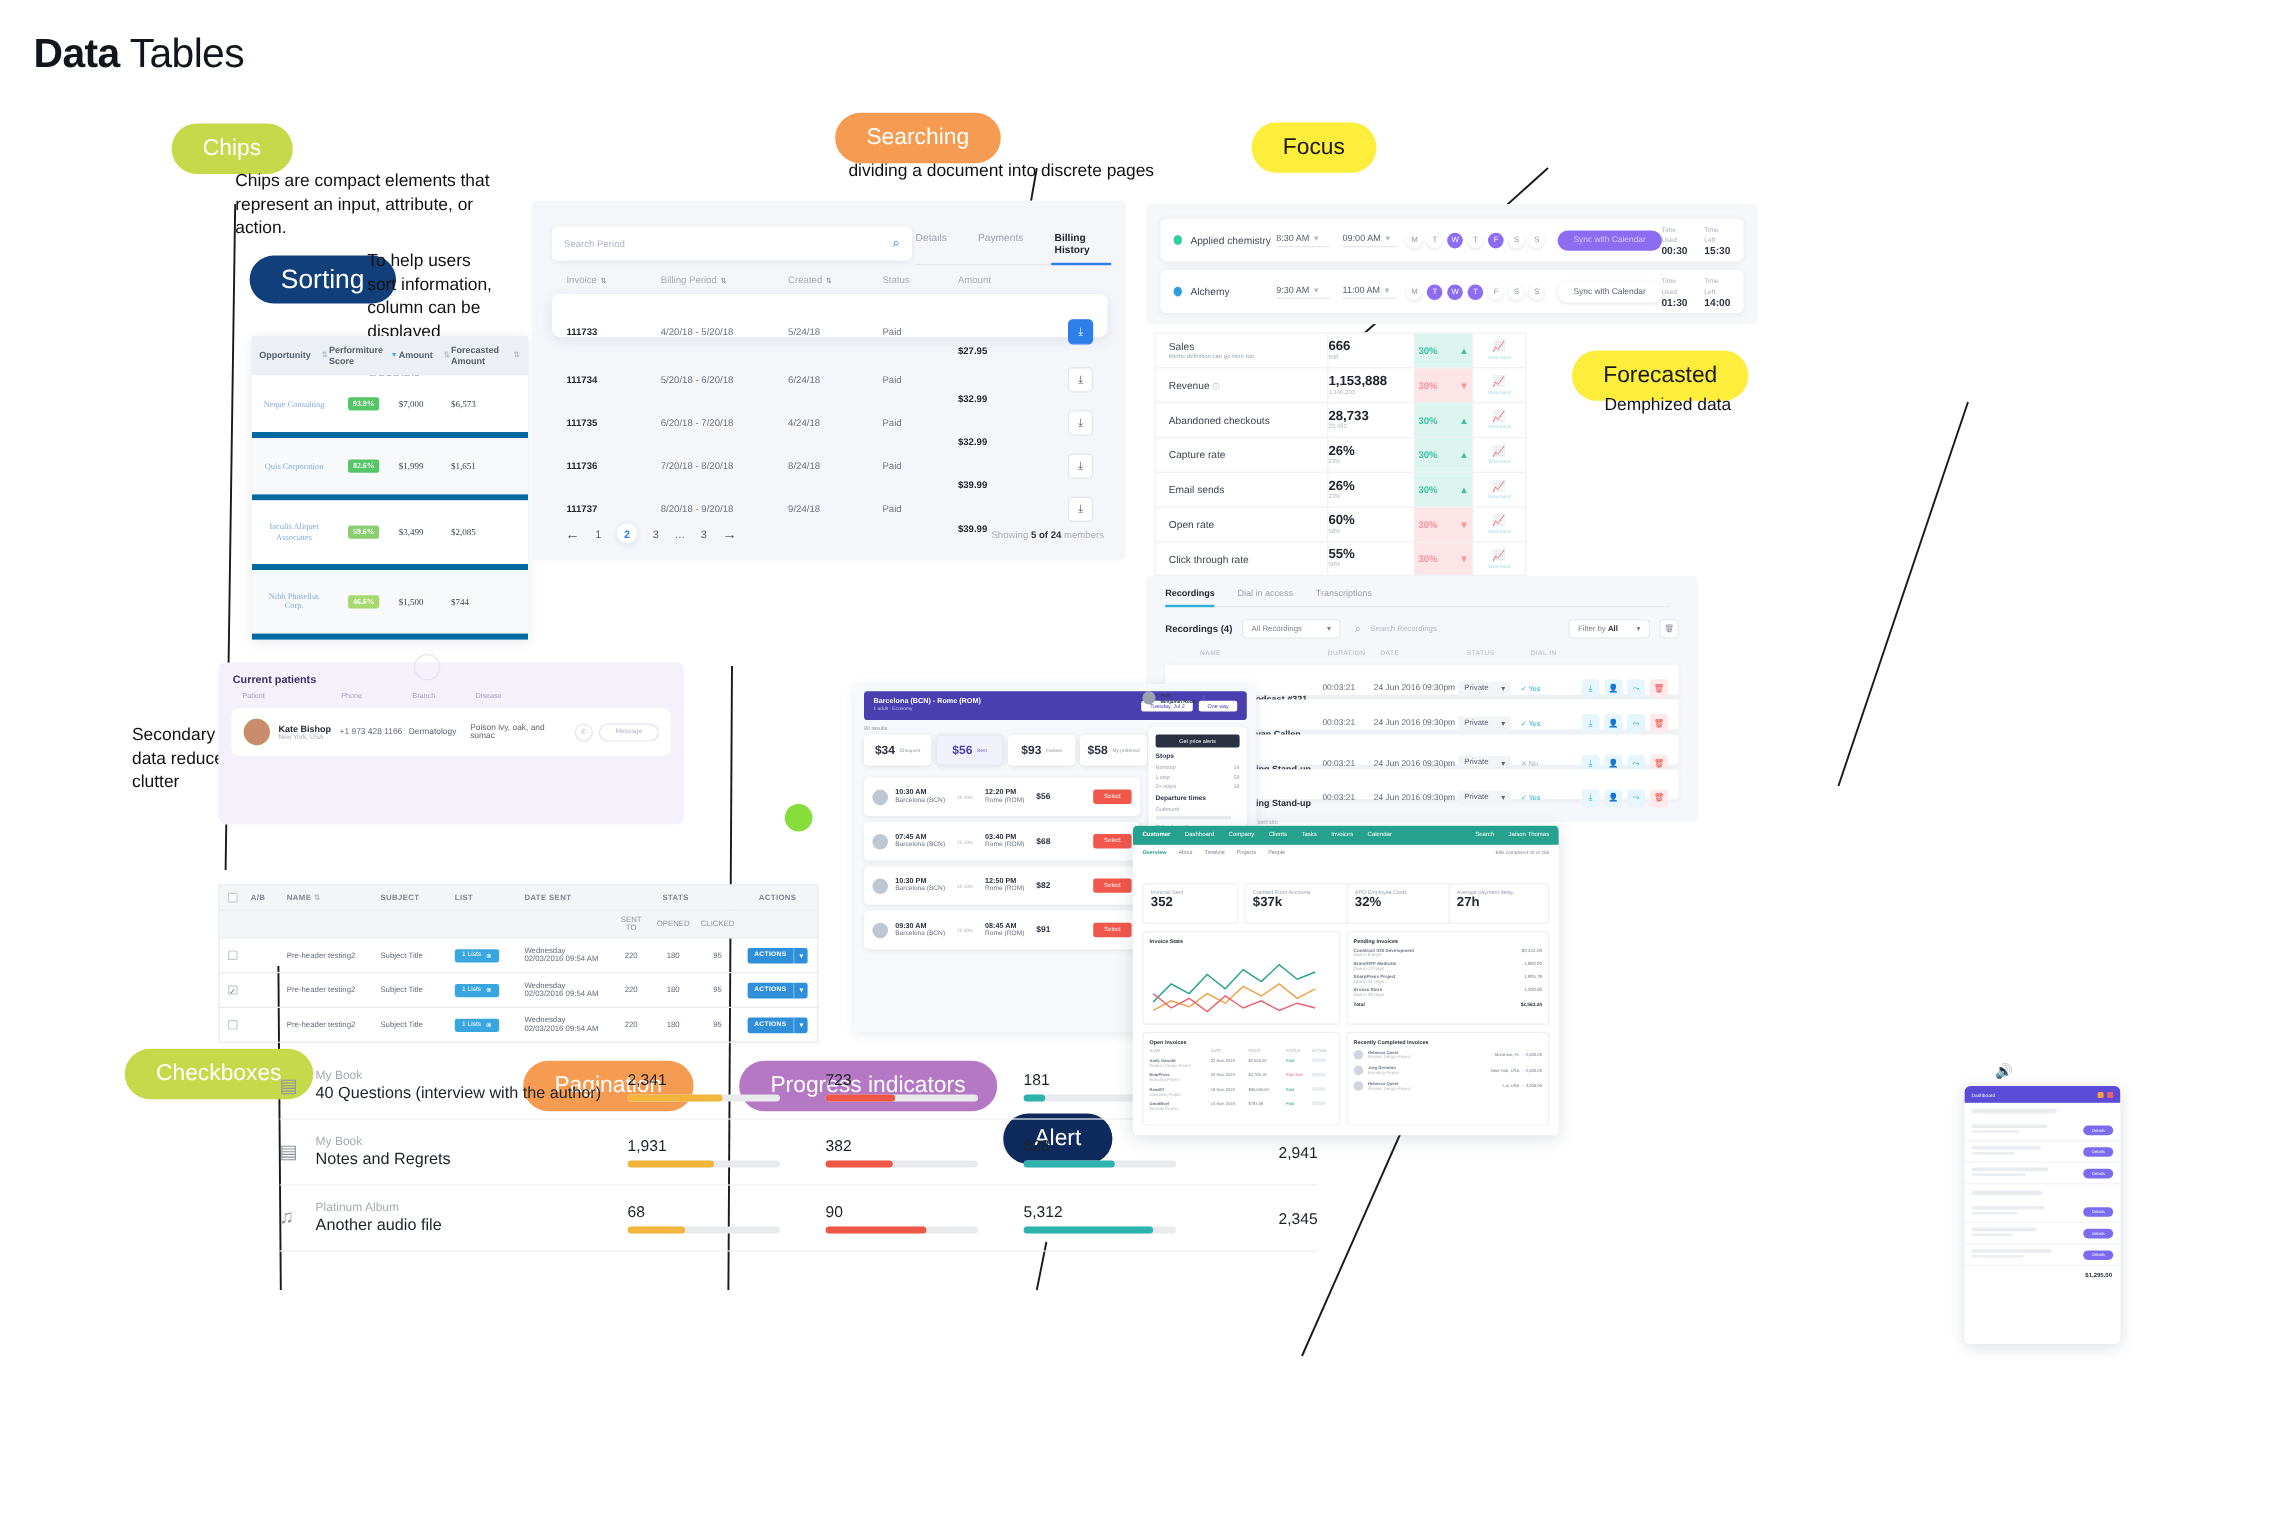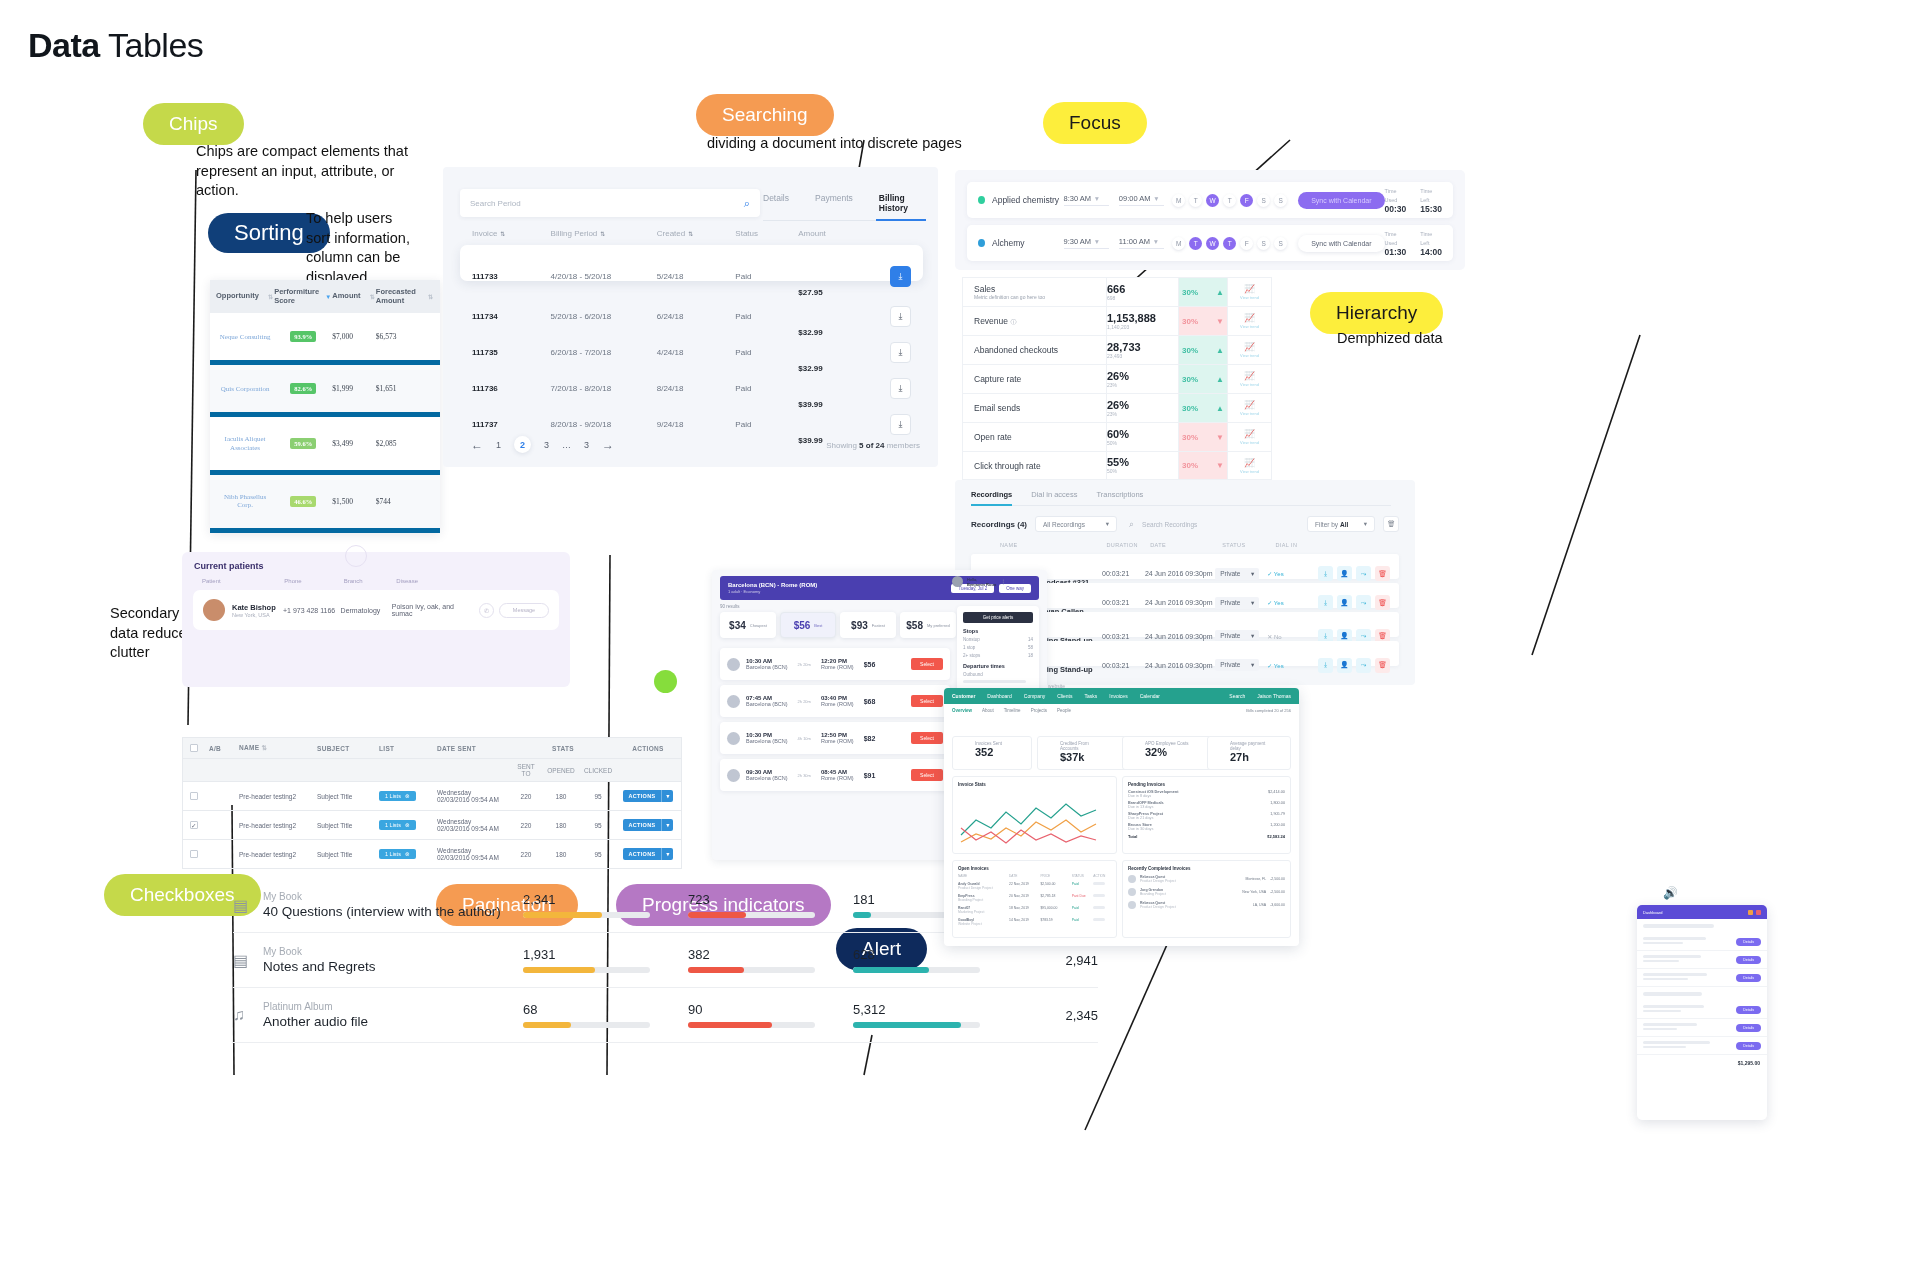--- a/index.html
+++ b/index.html
@@ -317,21 +317,21 @@
   #flights-side { position: absolute; right: 8px; top: 36px; width: 82px; bottom: 8px;
     background: #fff; border-radius: 4px; box-shadow: 0 1px 4px rgba(40,55,90,.08); padding: 6px; }
   #flights-side .sh { font-size: 5.5px; color: #2b3142; font-weight: 700; margin: 5px 0 3px; }
   #flights-side .si { font-size: 4.5px; color: #9aa1b0; margin-bottom: 3px; display: flex; justify-content: space-between; }
 
   #customer-card { left: 944px; top: 688px; width: 355px; height: 258px; background: #fff;
     border-radius: 4px; box-shadow: 0 3px 14px rgba(40,55,90,.16); }
   #cust-top { position: absolute; left: 0; right: 0; top: 0; height: 16px; background: #25a18e;
     display: flex; align-items: center; padding: 0 8px; gap: 12px; color: #fff; font-size: 5px; }
   .cust-kpi { position: absolute; top: 48px; height: 34px; background: #fff; border: 1px solid #eceff3;
-    border-radius: 3px; padding: 4px 22px; }
+    border-radius: 3px; padding: 4px 6px; }
   .cust-kpi .k { font-size: 4.5px; color: #9aa1b0; }
   .cust-kpi .v { font-size: 11px; font-weight: 700; color: #1f2630; }
   .cust-panel { position: absolute; background: #fff; border: 1px solid #eceff3; border-radius: 3px; }
 
   #phone-card { left: 1637px; top: 905px; width: 130px; height: 215px; background: #fff;
     border-radius: 5px; box-shadow: 0 3px 12px rgba(40,55,90,.15); overflow: hidden; }
   #phone-top { height: 14px; background: #5b4bd6; display: flex; align-items: center;
     justify-content: space-between; padding: 0 6px; color: #fff; font-size: 4px; }
   .ph-row { display: flex; align-items: center; gap: 4px; padding: 4px 6px; border-bottom: 1px solid #f1f3f6; }
   .ph-row .ph-l { flex: 1; }
@@ -361,21 +361,21 @@
 </svg>
 
 <div class="abs pill chips" style="left:143px;top:103px;">Chips</div>
 <div class="abs note" style="left:196px;top:142px;width:230px;">Chips are compact elements that represent an input, attribute, or action.</div>
 
 <div class="abs pill searching" style="left:696px;top:94px;">Searching</div>
 <div class="abs note" style="left:707px;top:134px;width:260px;">dividing a document into discrete pages</div>
 
 <div class="abs pill focus" style="left:1043px;top:102px;">Focus</div>
 
-<div class="abs pill hierarchy" style="left:1310px;top:292px;">Hierarchy</div>
+<div class="abs pill hierarchy" style="left:1310px;top:292px;">Forecasted</div>
 <div class="abs note" style="left:1337px;top:329px;width:110px;">Demphized data</div>
 
 <div class="abs pill sorting" style="left:208px;top:213px;font-size:22px;height:40px;">Sorting</div>
 <div class="abs note" style="left:306px;top:209px;width:104px;">To help users sort information, column can be displayed sorting by default.</div>
 
 <div class="abs note" style="left:110px;top:604px;width:100px;">Secondary data reduces clutter</div>
 
 <div class="abs pill checkboxes" style="left:104px;top:874px;">Checkboxes</div>
 <div class="abs pill pagination" style="left:436px;top:884px;">Pagination</div>
 <div class="abs pill progress" style="left:616px;top:884px;">Progress indicators</div>

